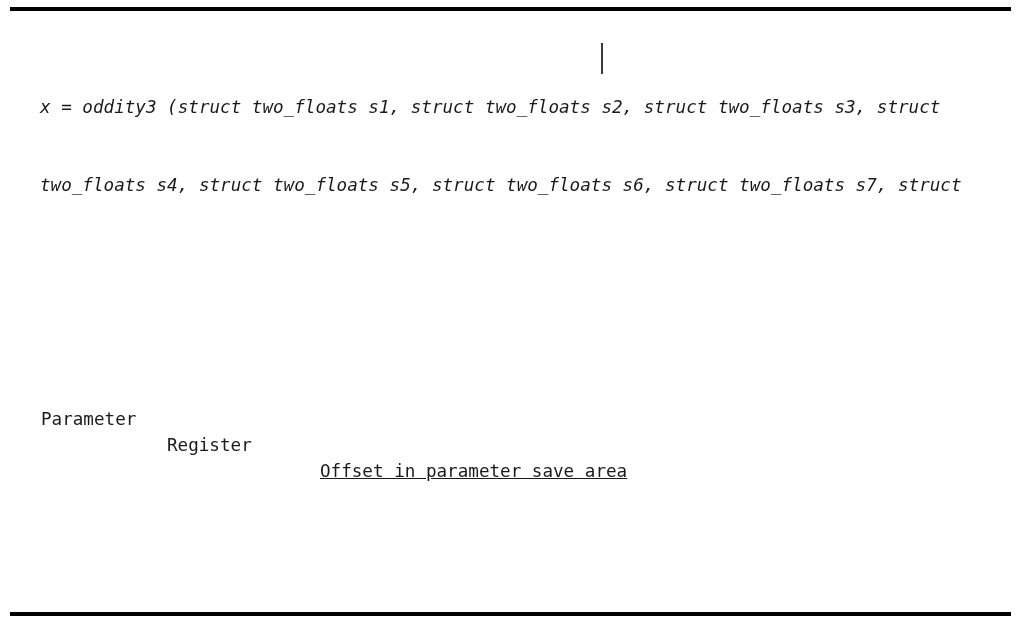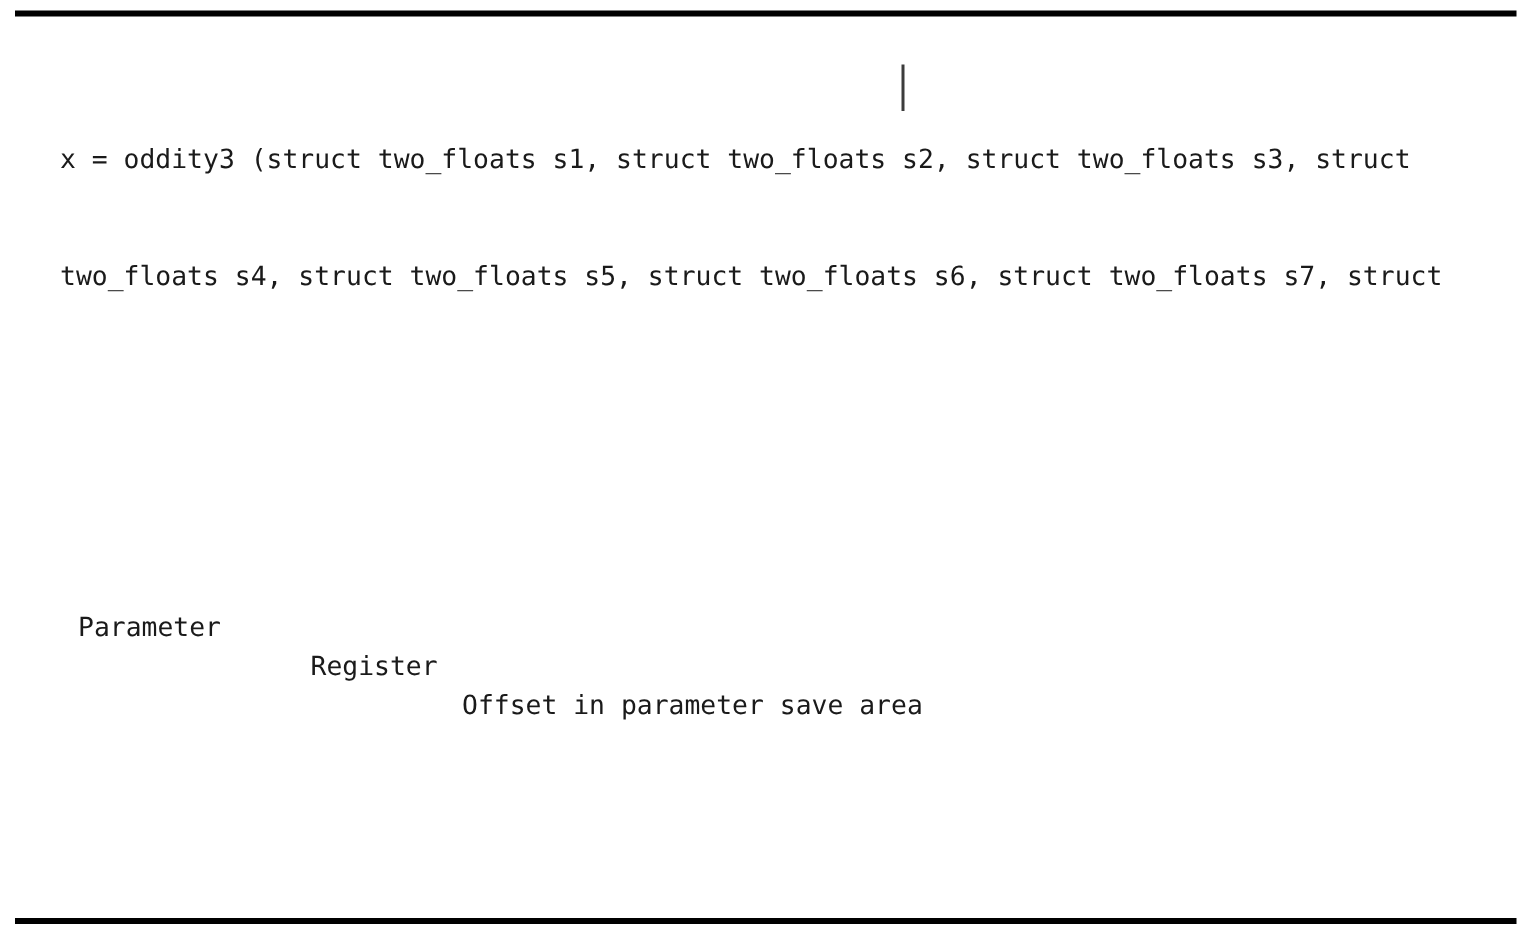--- a/index.html
+++ b/index.html
@@ -9,28 +9,28 @@
     font-family:"DejaVu Sans Mono","Liberation Mono",monospace;
   }
   .rule{position:absolute;left:10px;width:1001px;height:4px;background:#000;}
   .rule.top{top:7px;}
   .rule.bottom{top:612px;}
   #content{
     position:absolute;left:40px;top:16px;width:960px;
     font-size:17.6px;line-height:26px;color:#1a1a1a;
     white-space:pre;font-weight:400;
   }
-  .line{height:26px;}
+  .line{height:26px;font-style:italic;}
   .blank{height:26px;}
   .trow,.thead{position:relative;height:26px;}
   .c-param{position:absolute;left:0;}
-  .h-reg{position:absolute;left:127px;margin-left:40px;}
+  .h-reg{position:absolute;left:127px;}
   .c-reg{position:absolute;left:191px;}
-  .c-off,.h-off{position:absolute;left:268px;}
-  .h-param{position:absolute;left:12px;}
+  .c-off,.h-off{position:absolute;left:280px;text-decoration:underline;}
+  .h-param{position:absolute;left:1px;}
   #caret{
     position:absolute;left:561px;top:27px;width:2px;height:31px;
     background:#3c3c3c;
   }
 </style>
 </head>
 <body>
 
 <div class="rule top"></div>
 <div class="rule bottom"></div>

